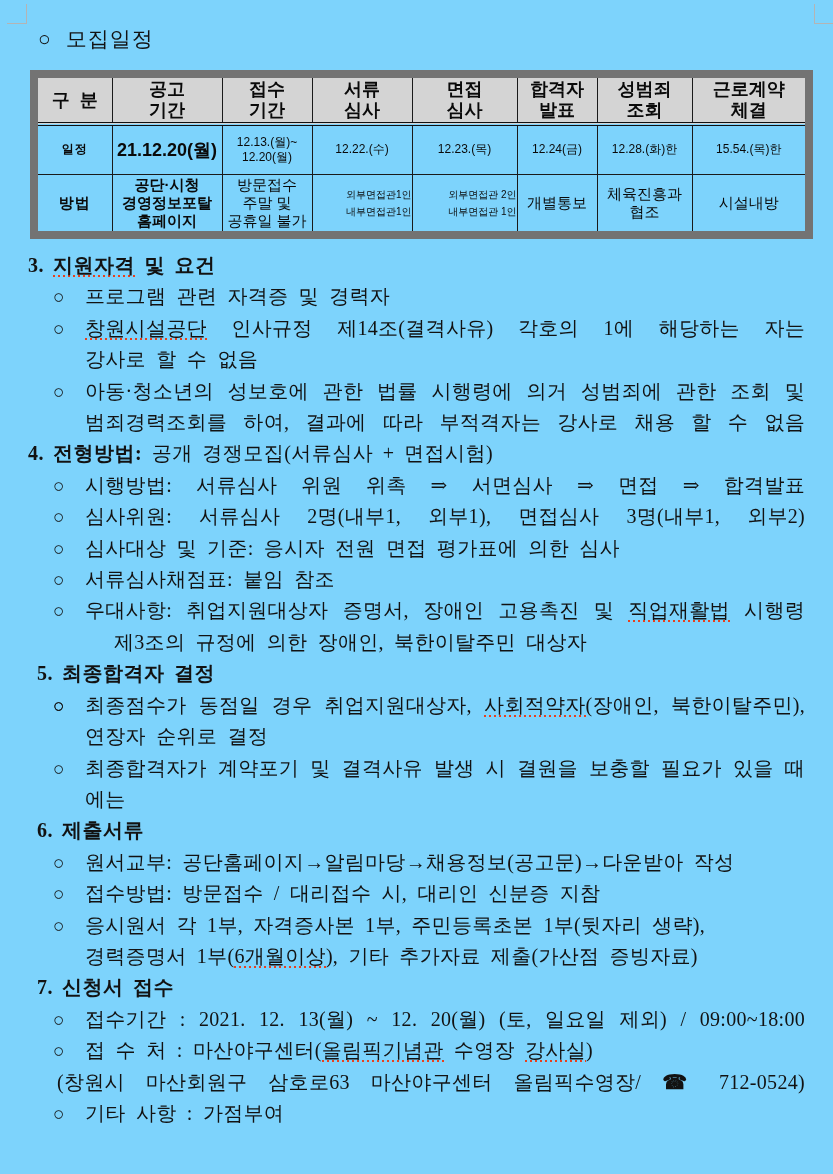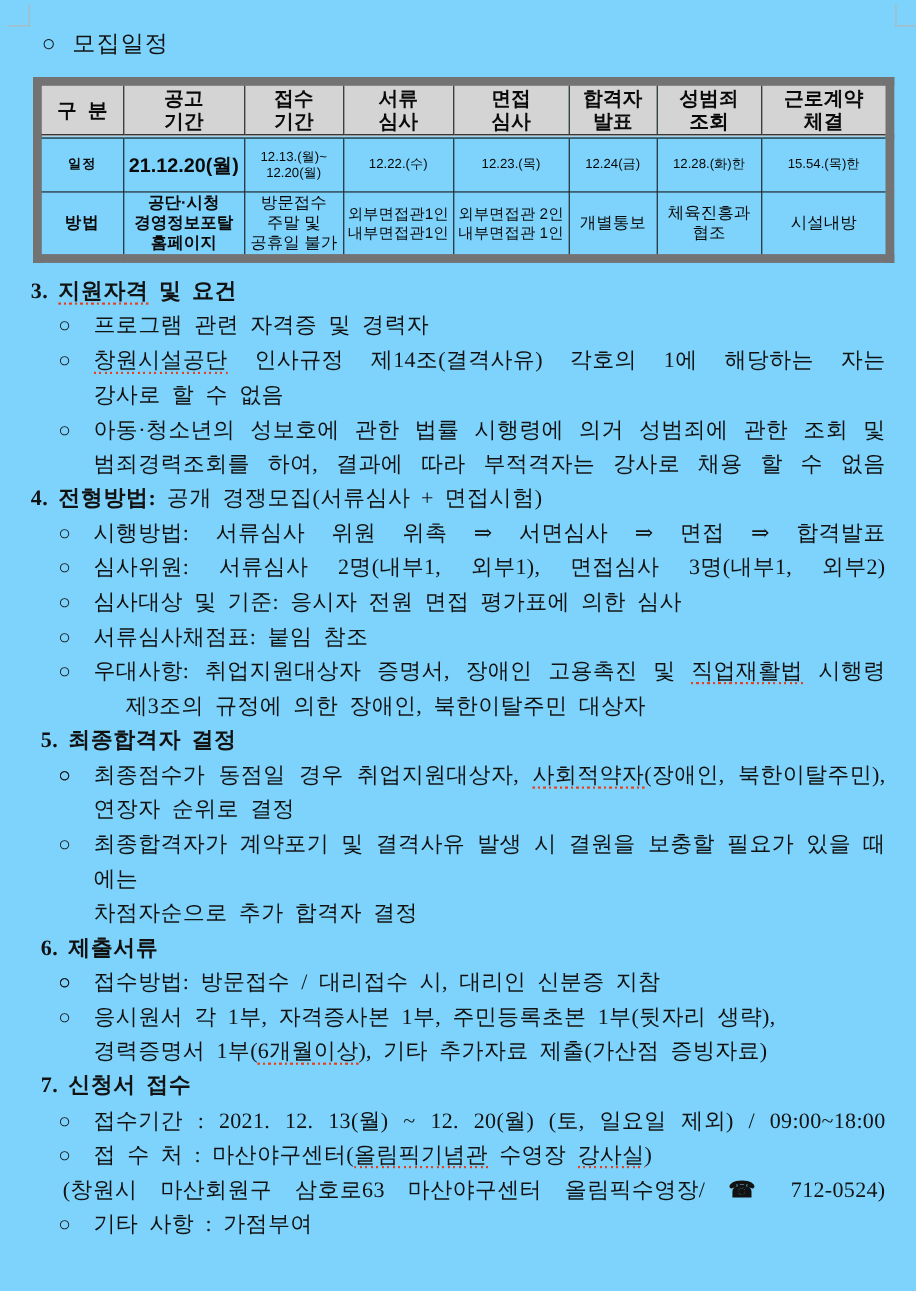--- a/index.html
+++ b/index.html
@@ -36,21 +36,21 @@
   table.sched { border:8px solid #737373; }
   table.sched td { border:1px solid #1a1a1a; text-align:center; vertical-align:middle; padding:1px 0; }
   tr.hdr td { background:#d4d4d4; font-size:18px; font-weight:bold; height:45px; line-height:21px; border-bottom:4px double #111; }
   tr.r-sched td { height:50px; font-size:12px; }
   tr.r-method td { height:61px; font-size:15px; line-height:18px; }
   td .cl { display:block; white-space:pre; }
   td.rowlabel { font-size:18px; font-weight:bold; letter-spacing:1px; }
   td.b { font-weight:bold; }
   td.small { font-size:13px; line-height:15px; }
   tr.r-sched td.big { font-size:18px; }
-  tr.r-method td.m { font-size:14px; line-height:17px; }
+  tr.r-method td.m { font-size:10px; line-height:17px;text-align:right; }
 
   
   .sections { margin-top:11px; }
   .line {
     position:relative;
     line-height:31.4px;
     font-size:20px;
     padding-left:85px; padding-right:28px;
     word-spacing:5px; letter-spacing:0.3px;
     white-space:nowrap;
@@ -251,29 +251,26 @@
     </div>
     <div class="line just">
       <span class="bullet">○</span><span>최종점수가 동점일 경우 취업지원대상자, </span><span class="sq">사회적약자</span><span>(장애인, 북한이탈주민),</span>
     </div>
     <div class="line cont">
       <span>연장자 순위로 결정</span>
     </div>
     <div class="line just">
       <span class="bullet">○</span><span>최종합격자가 계약포기 및 결격사유 발생 시 결원을 보충할 필요가 있을 때에는</span>
     </div>
-    <div class="line cont">
-      <span>차점자순으로 추가 합격자 결정</span>
-    </div>
 
     <div class="heading indent2">
       <span class="hnum">6.</span><span>제출서류</span>
     </div>
     <div class="line">
-      <span class="bullet">○</span>
+      <span class="bullet">○</span><span>원서교부: 공단홈페이지→알림마당→채용정보(공고문)→다운받아 작성</span>
     </div>
     <div class="line">
       <span class="bullet">○</span><span>접수방법: 방문접수 / 대리접수 시, 대리인 신분증 지참</span>
     </div>
     <div class="line">
       <span class="bullet">○</span><span>응시원서 각 1부, 자격증사본 1부, 주민등록초본 1부(뒷자리 생략),</span>
     </div>
     <div class="line cont">
       <span>경력증명서 1부(</span><span class="sq">6개월이상</span><span>), 기타 추가자료 제출(가산점 증빙자료)</span>
     </div>

